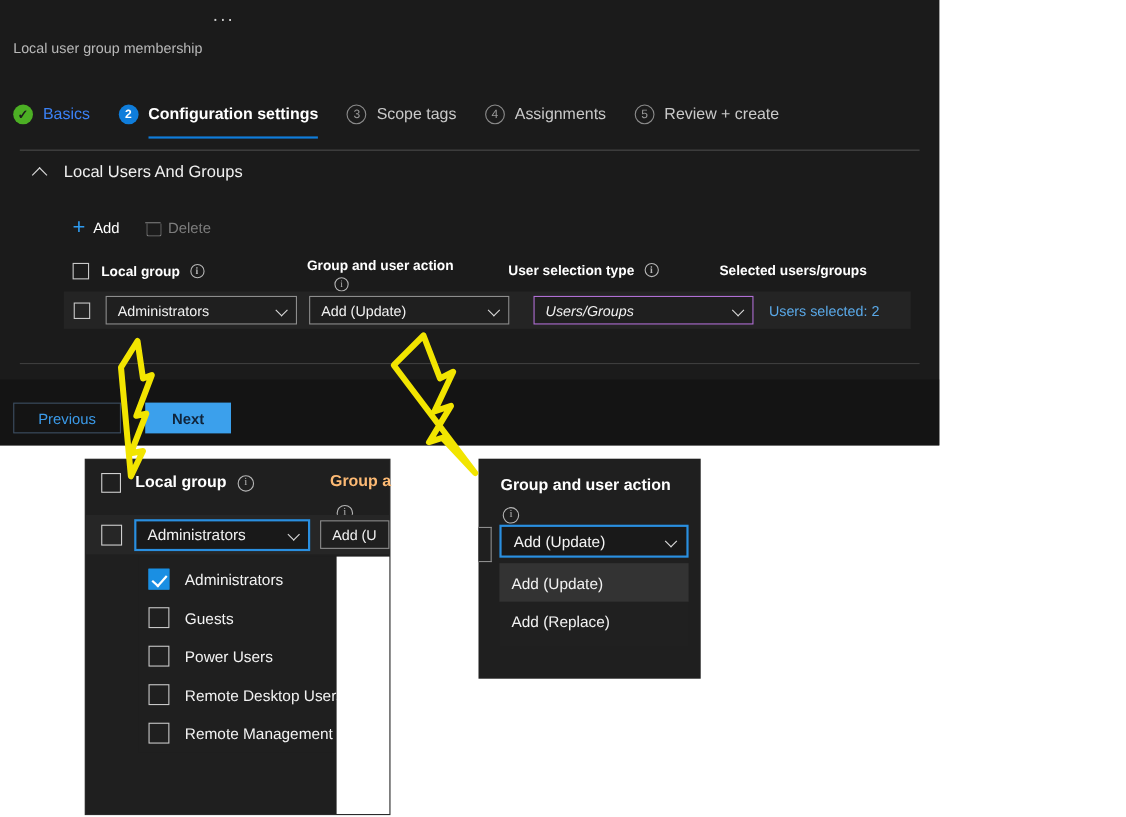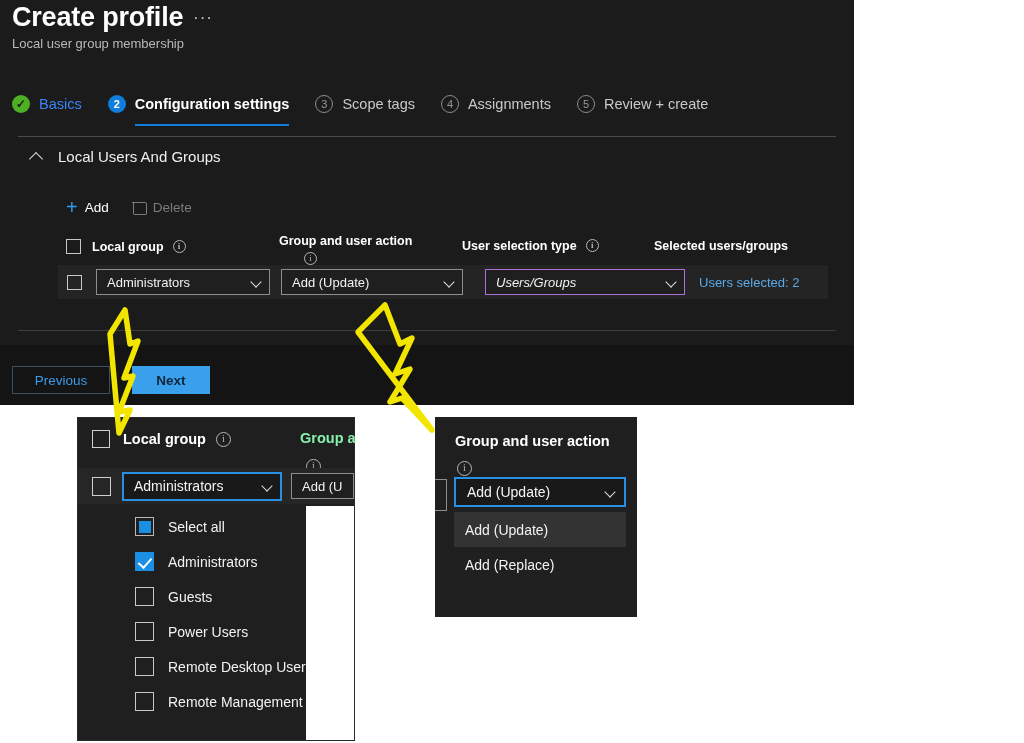--- a/index.html
+++ b/index.html
@@ -146,21 +146,21 @@
   
   .popup-left {
     position:absolute; left:78px; top:418px; width:276px; height:322px;
     background:#1f1f1f; box-shadow:0 0 0 1px #2a2a2a;
   }
   .pl-headrow { position:absolute; left:14px; top:12px; display:flex; align-items:center; }
   .pl-headrow .cb { width:18px; height:18px; border-color:#d0d0d0; }
   .pl-label { font-size:14.5px; font-weight:700; color:#ffffff; margin-left:13px; }
   .pl-headrow .info { width:15px; height:15px; font-size:10px; margin-left:10px; }
 
-  .pl-col2-label { position:absolute; left:222px; top:12px; font-size:14.5px; font-weight:700; color:#86efac; white-space:nowrap; }
+  .pl-col2-label { position:absolute; left:222px; top:12px; font-size:14.5px; font-weight:700; color:#fdba74; white-space:nowrap; }
   .pl-col2-info { position:absolute; left:228px; top:37px; }
   .pl-col2-info .info { margin-left:0; width:15px; height:15px; font-size:10px; }
 
   .pl-row { position:absolute; left:0; top:50px; width:100%; height:36px; background:#262626; display:flex; align-items:center; }
   .pl-row .cb { width:19px; height:19px; margin-left:14px; border-color:#cfcfcf; }
   .ddl.focus { border:2px solid #2a8fe0; background:#191919; height:29px; }
   .ddl.w-left { width:176px; margin-left:11px; }
   .ddl.w-left .val { font-size:14px; }
   .ddl.w-right-clip { width:68px; margin-left:9px; }
 
@@ -217,21 +217,20 @@
 </head>
 <body>
 
 <div id="root">
 
   <div class="watermark"></div>
 
   <div class="blade">
 
     <div class="blade-header">
-      <div class="page-title">Create profile</div>
       <div class="ellipsis-btn">···</div>
       <div class="page-subtitle">Local user group membership</div>
     </div>
 
     <div class="tabs">
 
       <div class="tab is-done">
         <span class="bullet done">✓</span>
         <span class="tlabel">Basics</span>
       </div>
@@ -340,24 +339,20 @@
         <span class="val">Administrators</span>
         <span class="caret"></span>
       </div>
       <div class="ddl w-right-clip">
         <span class="val">Add (U</span>
       </div>
     </div>
 
     <div class="pl-list">
       <div class="pl-item">
-        <span class="cb indeterminate"></span>
-        <span class="itext">Select all</span>
-      </div>
-      <div class="pl-item">
         <span class="cb checked"></span>
         <span class="itext">Administrators</span>
       </div>
       <div class="pl-item">
         <span class="cb"></span>
         <span class="itext">Guests</span>
       </div>
       <div class="pl-item">
         <span class="cb"></span>
         <span class="itext">Power Users</span>

